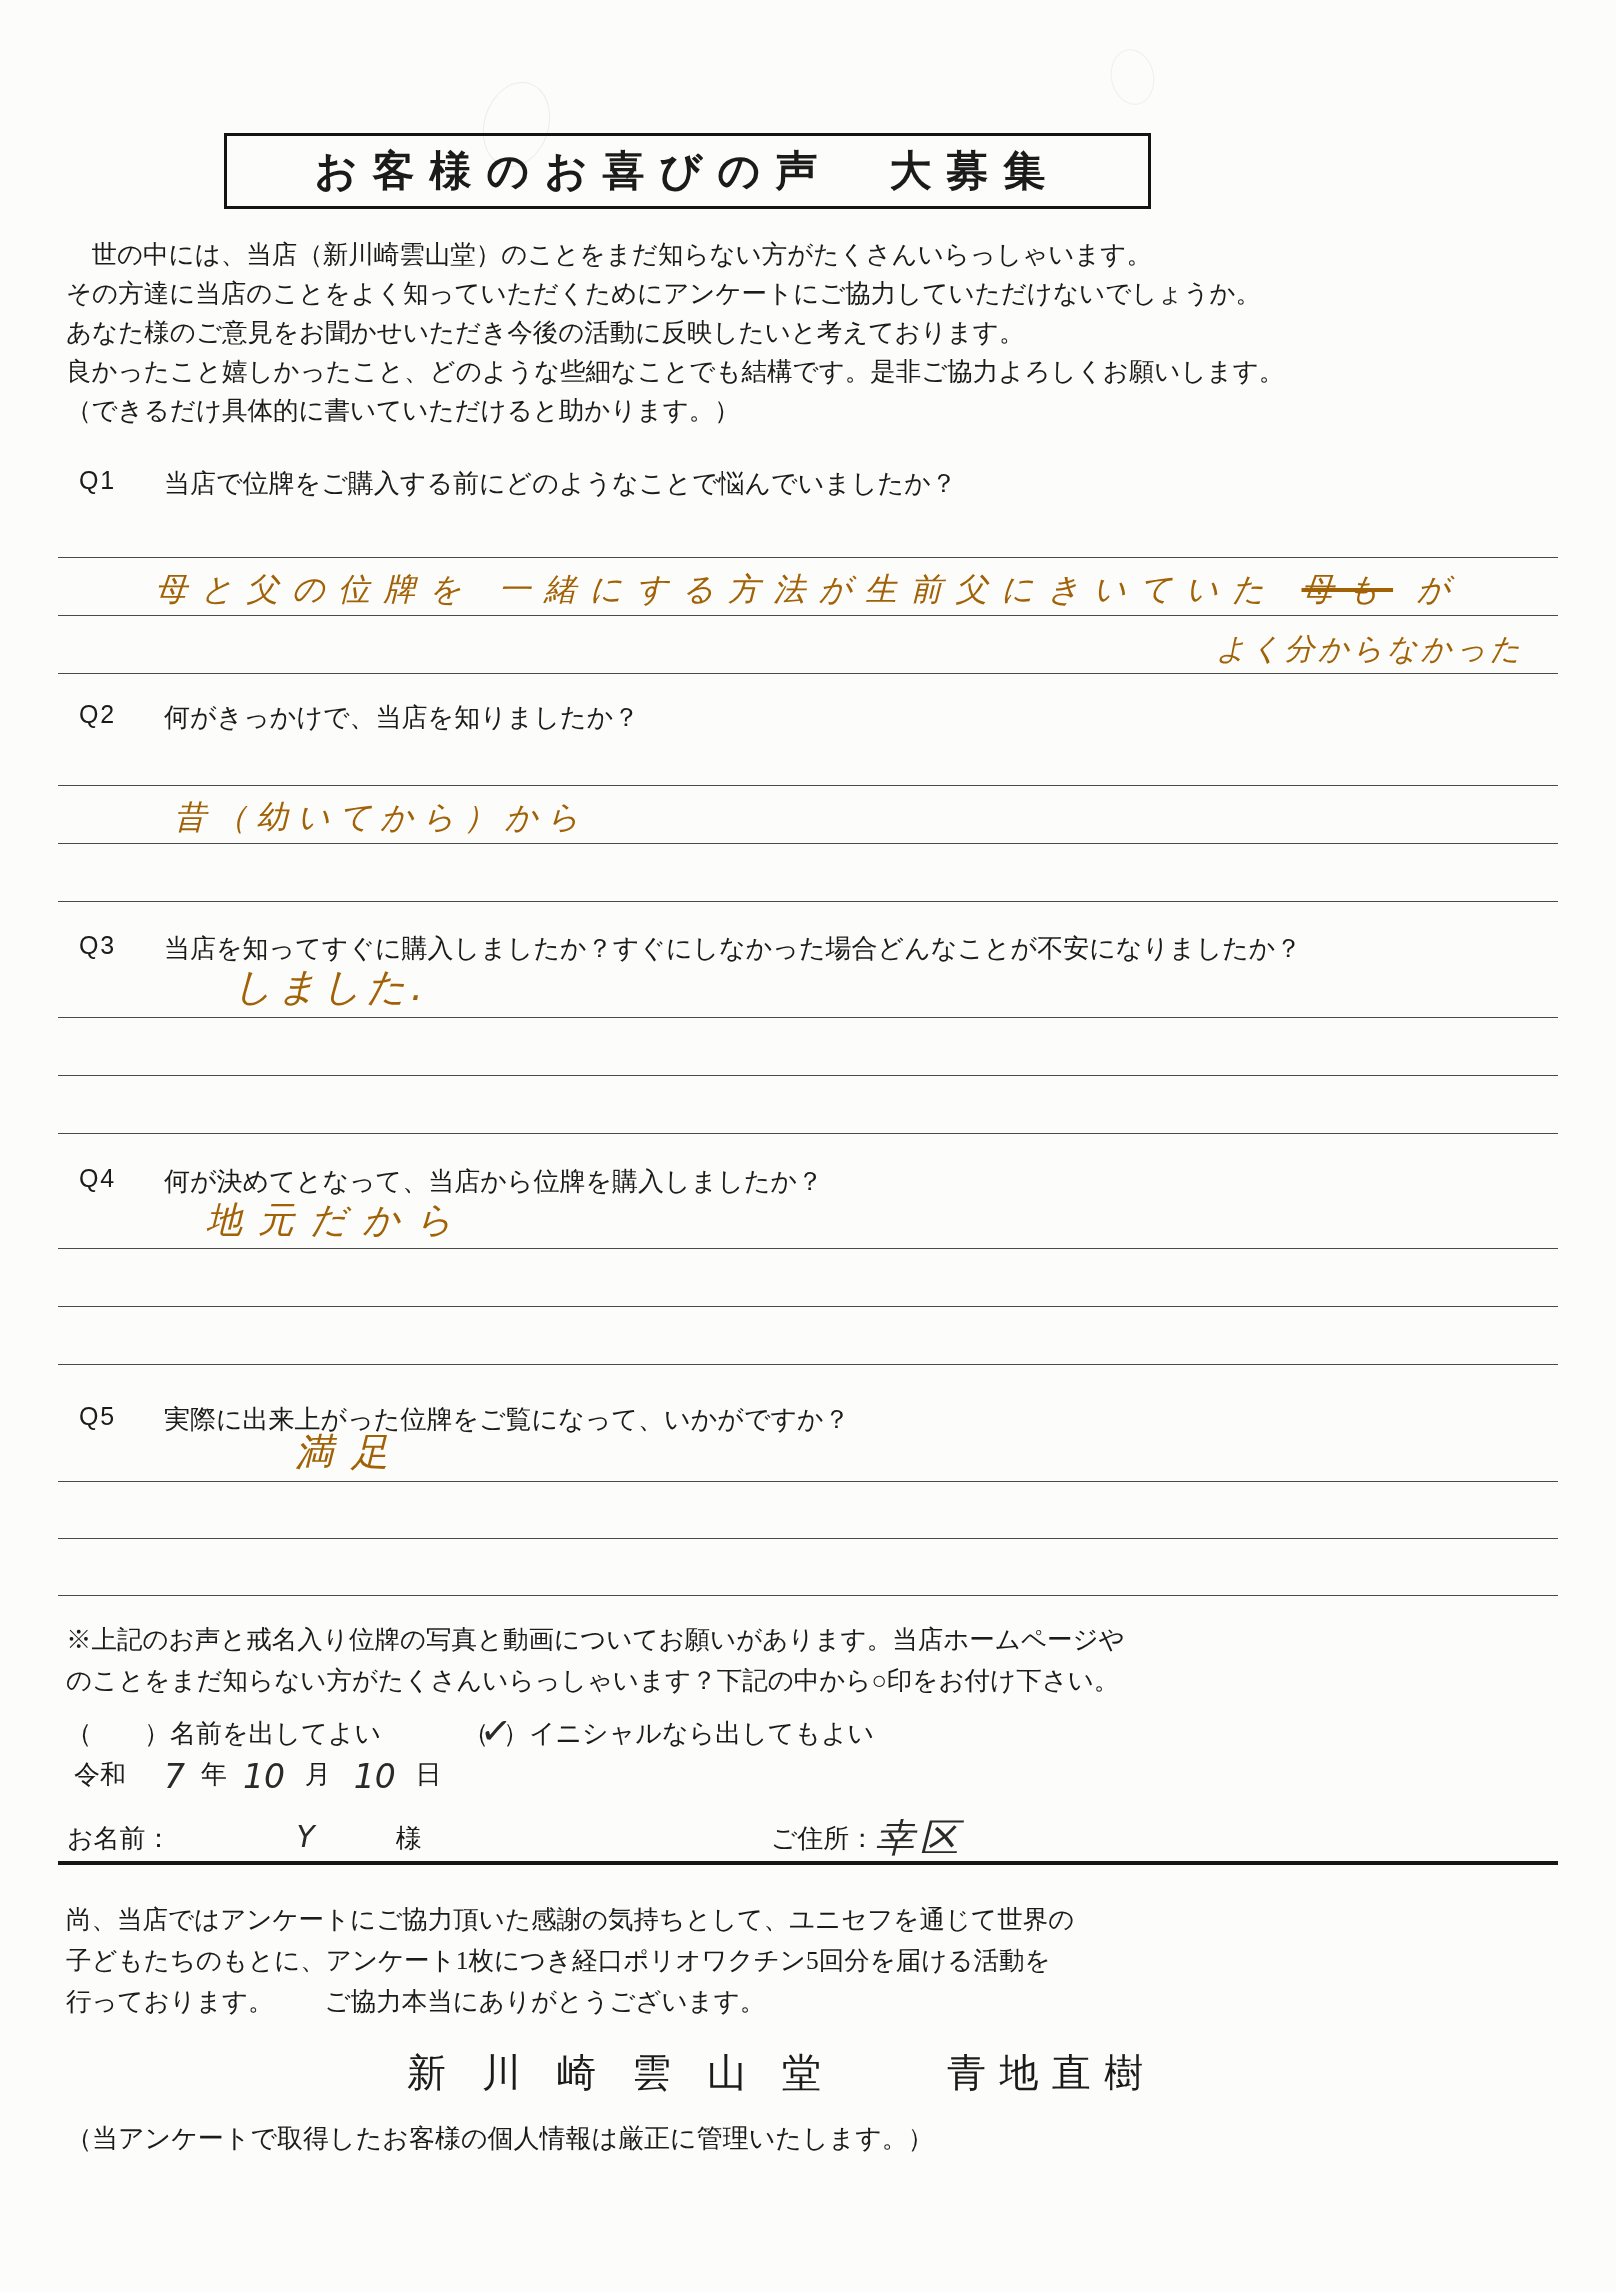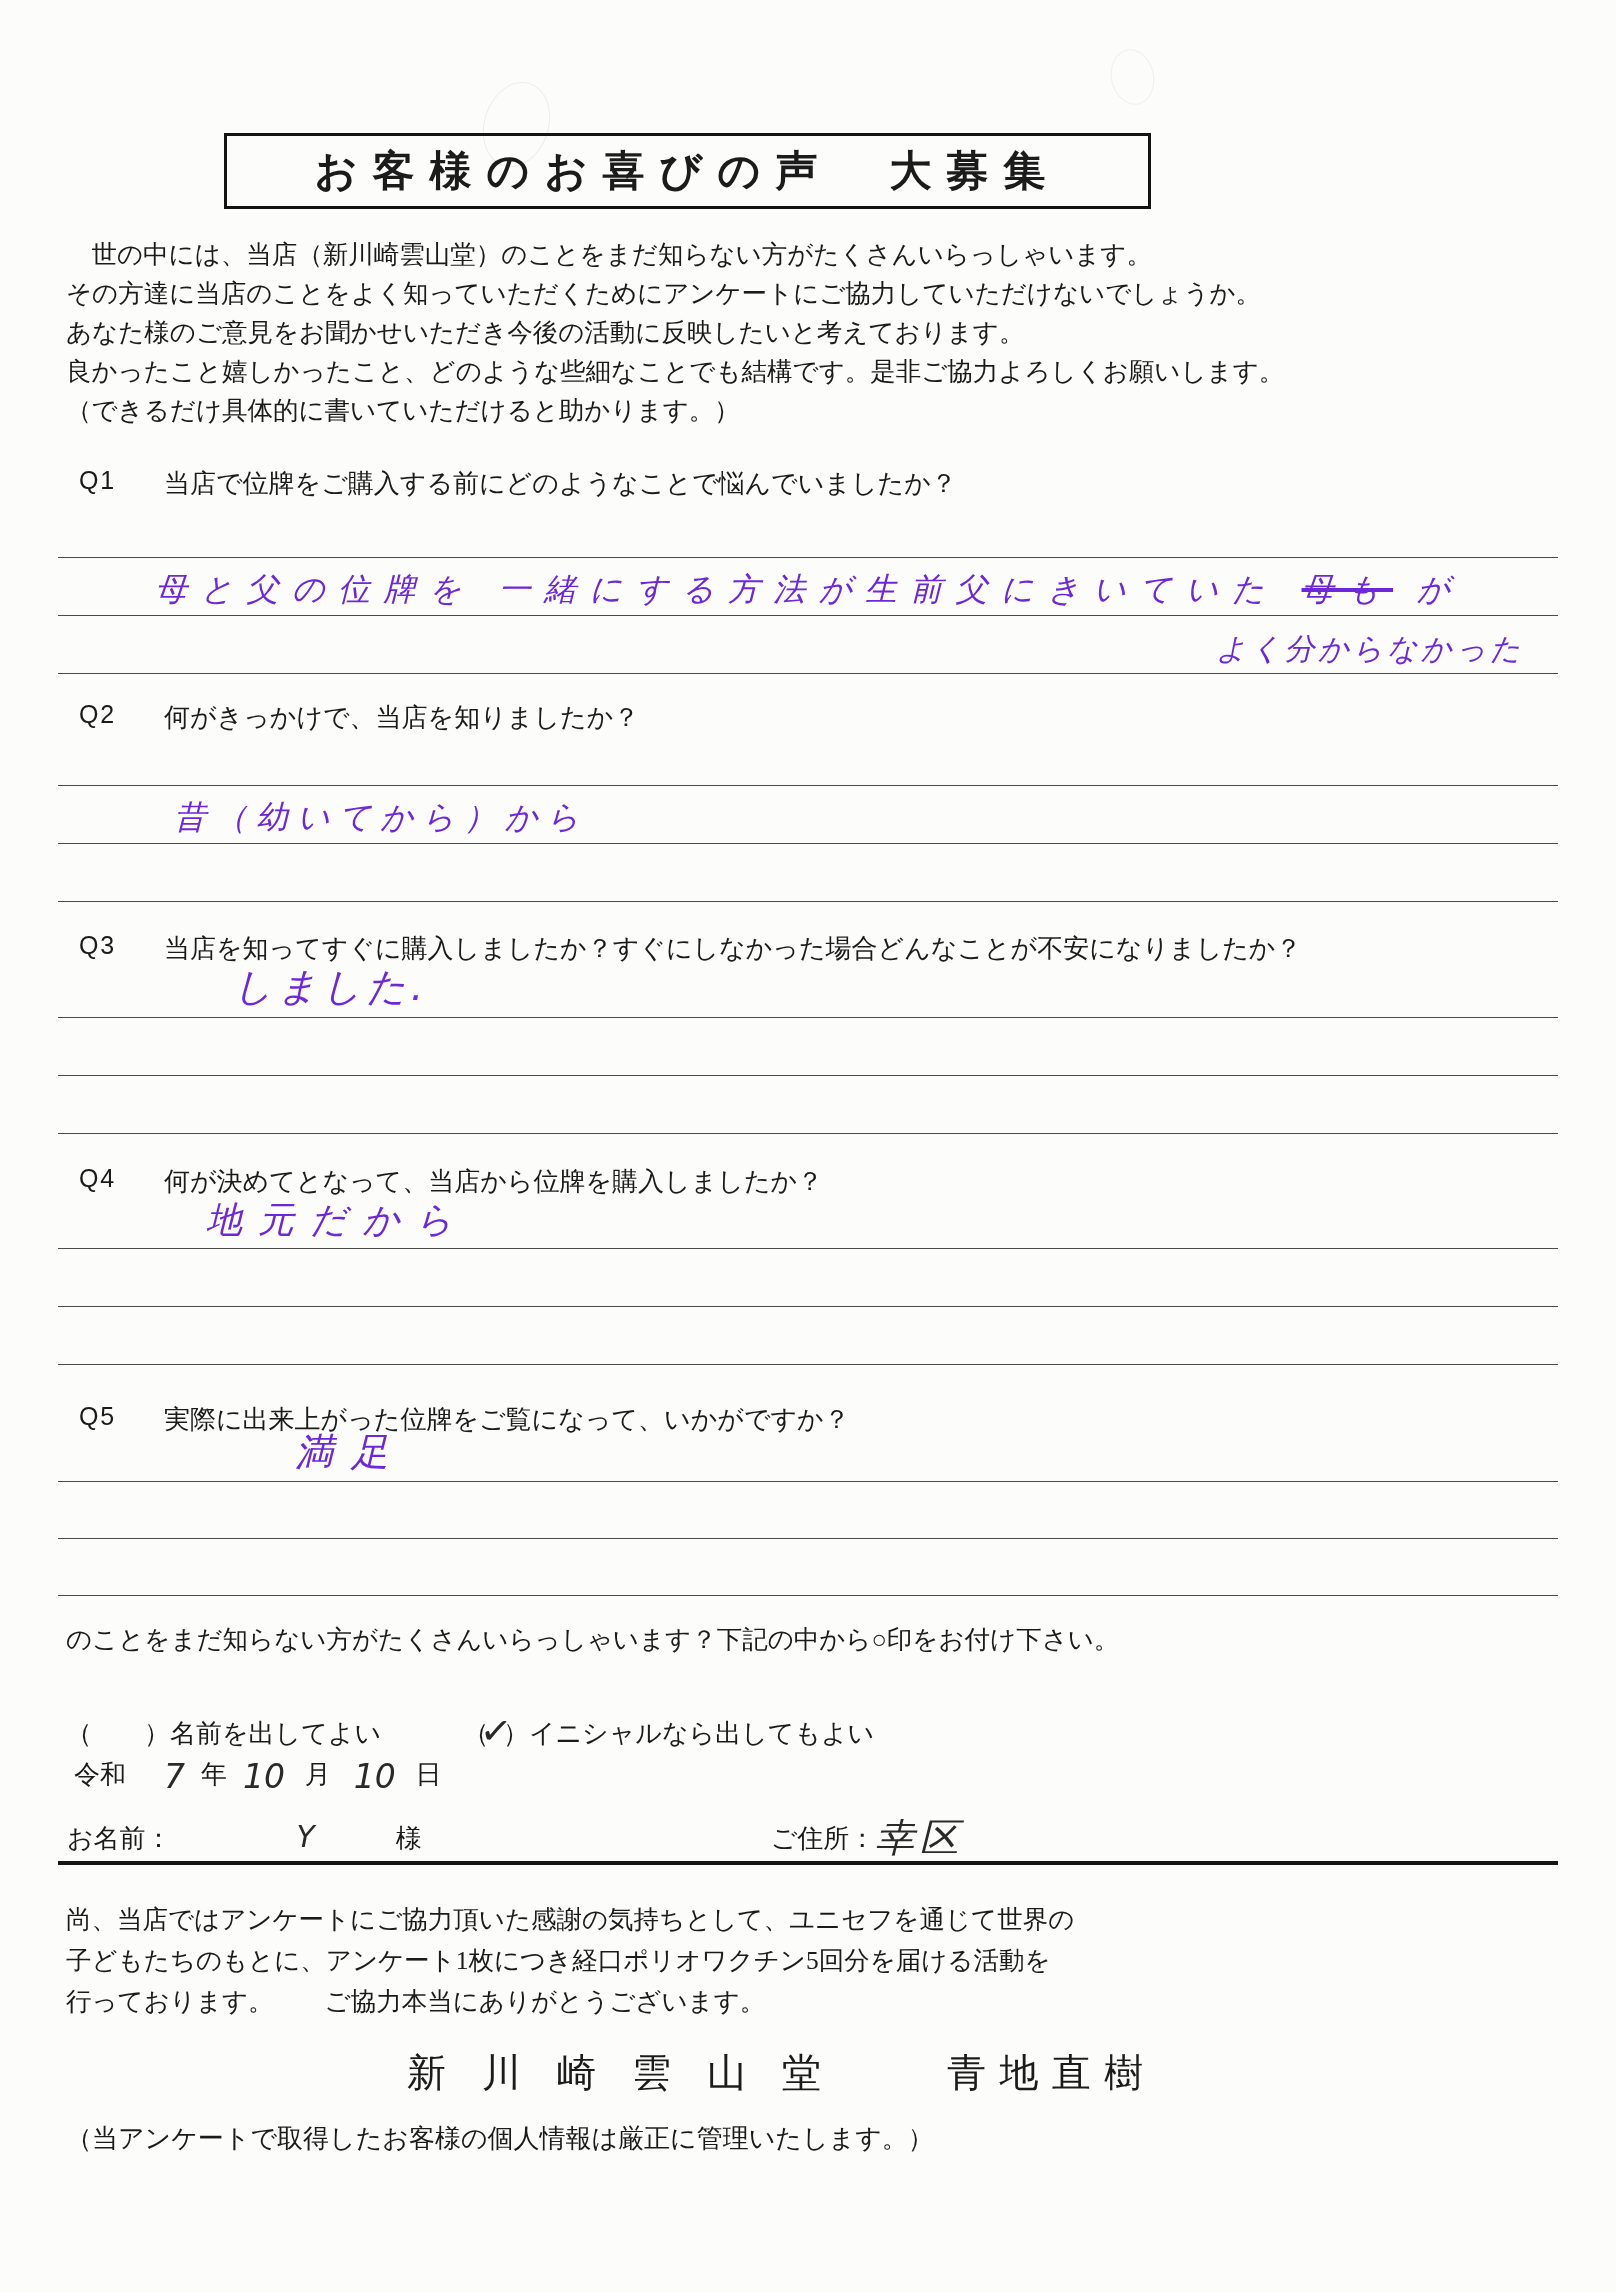--- a/index.html
+++ b/index.html
@@ -29,21 +29,21 @@
   .qlabel{font-family:"Liberation Sans", sans-serif;font-size:25px;margin-right:32px;letter-spacing:1.8px;}
 
   .area{position:absolute;left:58px;width:1500px;}
   .area.topline{border-top:1.8px solid #4a4a4a;}
   .arow{position:relative;height:57px;border-bottom:1.8px solid #4a4a4a;}
   .area-q5 .arow{height:56px;}
 
   .hw{
     position:absolute;bottom:2.7px;
     font-family:"DejaVu Sans", sans-serif;font-style:italic;
-    color:#6d28d9;white-space:nowrap;
+    color:#a16207;white-space:nowrap;
   }
   .struck{text-decoration:line-through;text-decoration-thickness:3.6px;}
   .hw-inline{
     font-family:"DejaVu Sans", sans-serif;font-style:italic;color:#2a2a2a;
     display:inline-block;
   }
 
   .note{position:absolute;left:66px;top:1619px;width:1514px;font-size:25.5px;line-height:41px;}
   .options{position:absolute;left:66px;top:1707px;font-size:26px;white-space:nowrap;display:flex;align-items:baseline;}
   .option-gap{display:inline-block;width:82px;}
@@ -142,20 +142,21 @@
   </div>
   <div class="area area-q5" style="top:1425px;">
     <div class="arow">
       <span class="hw" style="left:237px;font-size:38px;letter-spacing:18px;">満足</span>
     </div>
     <div class="arow"></div>
     <div class="arow"></div>
   </div>
 
   <div class="note">
+    <div>※上記のお声と戒名入り位牌の写真と動画についてお願いがあります。当店ホームページや</div>
     <div>のことをまだ知らない方がたくさんいらっしゃいます？下記の中から○印をお付け下さい。</div>
   </div>
 
   <div class="options">
     <span>
       <span>（　　）</span><span>名前を出してよい</span>
     </span>
     <span class="option-gap"></span>
     <span>
       <span>（</span><span class="hw-inline checkmark">✓</span><span>）</span><span>イニシャルなら出してもよい</span>

